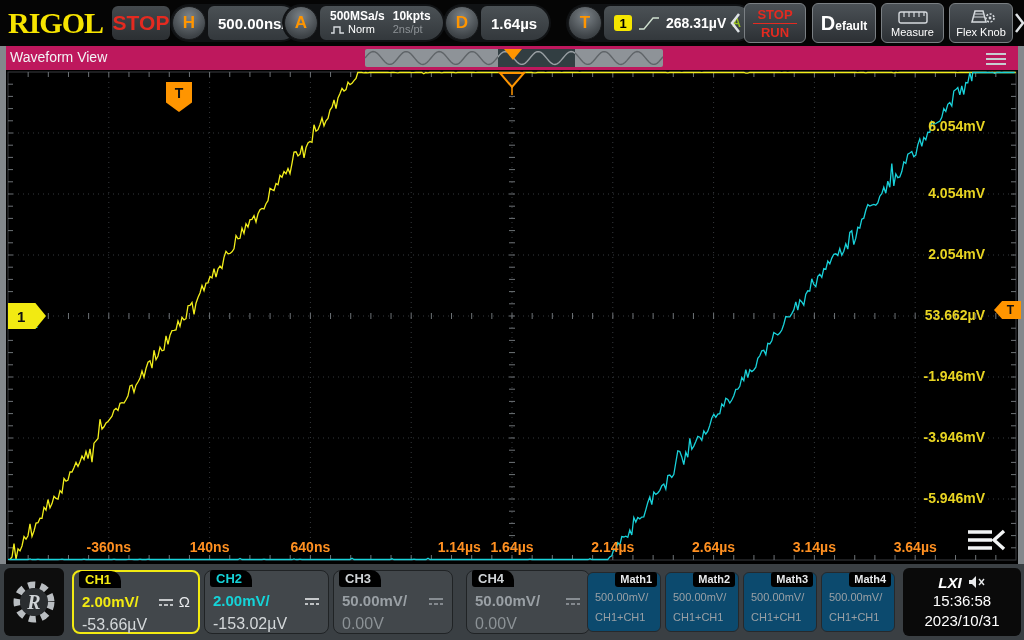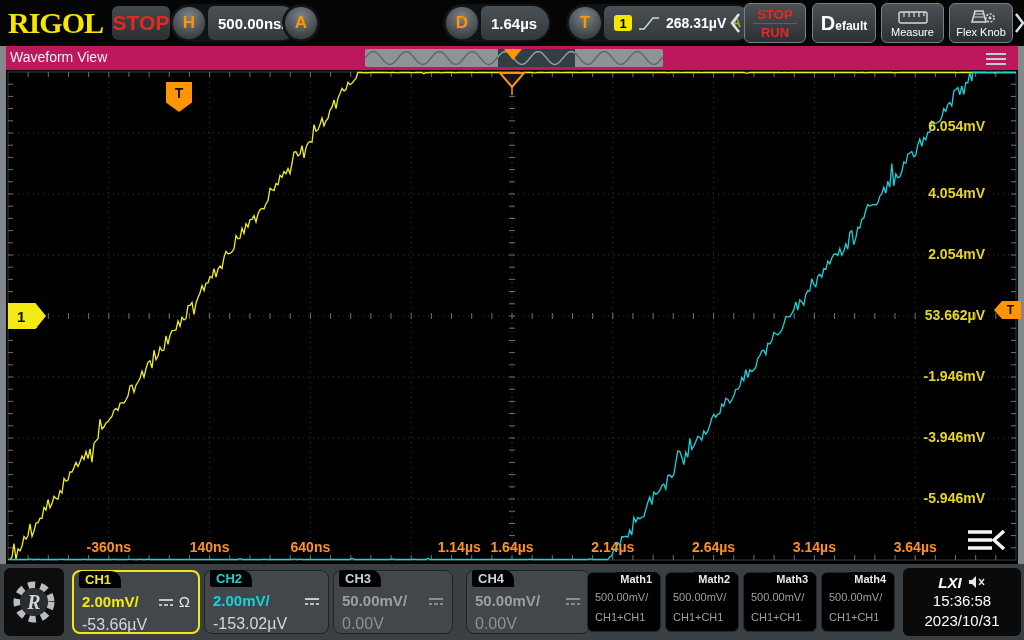--- a/index.html
+++ b/index.html
@@ -76,21 +76,21 @@
   .ch-box.active1 { border:2px solid #f2ea12; }
   .ch-tab { position:absolute; left:5px; top:-1px; height:17px; padding:0 10px 0 6px; background:#000;
          border-radius:3px 10px 0 3px; font-size:13px; font-weight:bold; line-height:17px; }
   .ch-scale-row { position:absolute; left:8px; top:21px; right:8px; display:flex; align-items:center; }
   .ch-scale { font-size:15px; font-weight:bold; }
   .ch-icons { margin-left:auto; display:flex; align-items:center; gap:5px; }
   .ohm { font-size:15px; }
   .ch-offset { position:absolute; left:8px; top:44px; font-size:16px; color:#d4d8da; }
   .c-yellow { color:#f2ea12; } .c-cyan { color:#15d3d8; } .c-gray { color:#9aa0a5; }
   .dim .ch-offset { color:#8c9296; }
-  .math-box { position:absolute; top:8px; width:74px; height:60px; background:#000000; border-radius:6px;
+  .math-box { position:absolute; top:8px; width:74px; height:60px; background:#0c4a6e; border-radius:6px;
          border:1px solid #26292c; }
   .math-tab { position:absolute; right:3px; top:-1px; padding:0 5px; background:#000; border-radius:3px;
          color:#e8eaec; font-size:11px; font-weight:bold; line-height:15px; }
   .math-scale { position:absolute; left:7px; top:18px; font-size:11px; color:#9aa0a5; }
   .math-expr { position:absolute; left:7px; top:38px; font-size:11px; color:#9aa0a5; }
   #clock-box { position:absolute; left:903px; top:4px; width:118px; height:68px; background:#0a0a0a; border-radius:6px;
          color:#fff; display:flex; flex-direction:column; align-items:center; justify-content:center; }
   #lxi-row { display:flex; align-items:center; gap:6px; }
   #lxi-label { font-style:italic; font-weight:bold; font-size:15px; }
   .clock-line { font-size:15px; line-height:20px; }
@@ -106,20 +106,35 @@
 
     <div class="grp" style="left:170px;">
       <div class="knob-circle">H</div>
       <div class="grp-vals">
           <span class="val-main">500.00ns/</span>
         </div>
     </div>
 
     <div class="grp" style="left:282px;">
       <div class="knob-circle">A</div>
+      <div class="grp-vals">
+        <div class="col2">
+          <span class="t-white">500MSa/s</span>
+          <span class="normrow">
+            <svg width="15" height="10">
+                <polyline points="1,8 4,8 4,2 10,2 10,8 14,8" fill="none" stroke="#d6dade" stroke-width="1.4"></polyline>
+              </svg>
+            <span class="t-white" style="font-weight:normal;font-size:11px;">Norm</span>
+          </span>
+        </div>
+        <div class="col2">
+          <span class="t-white">10kpts</span>
+          <span class="t-gray">2ns/pt</span>
+        </div>
+      </div>
     </div>
 
     <div class="grp" style="left:443px;">
       <div class="knob-circle">D</div>
       <div class="grp-vals">
           <span class="val-main">1.64µs</span>
         </div>
     </div>
 
     <div class="grp" style="left:566px;">

